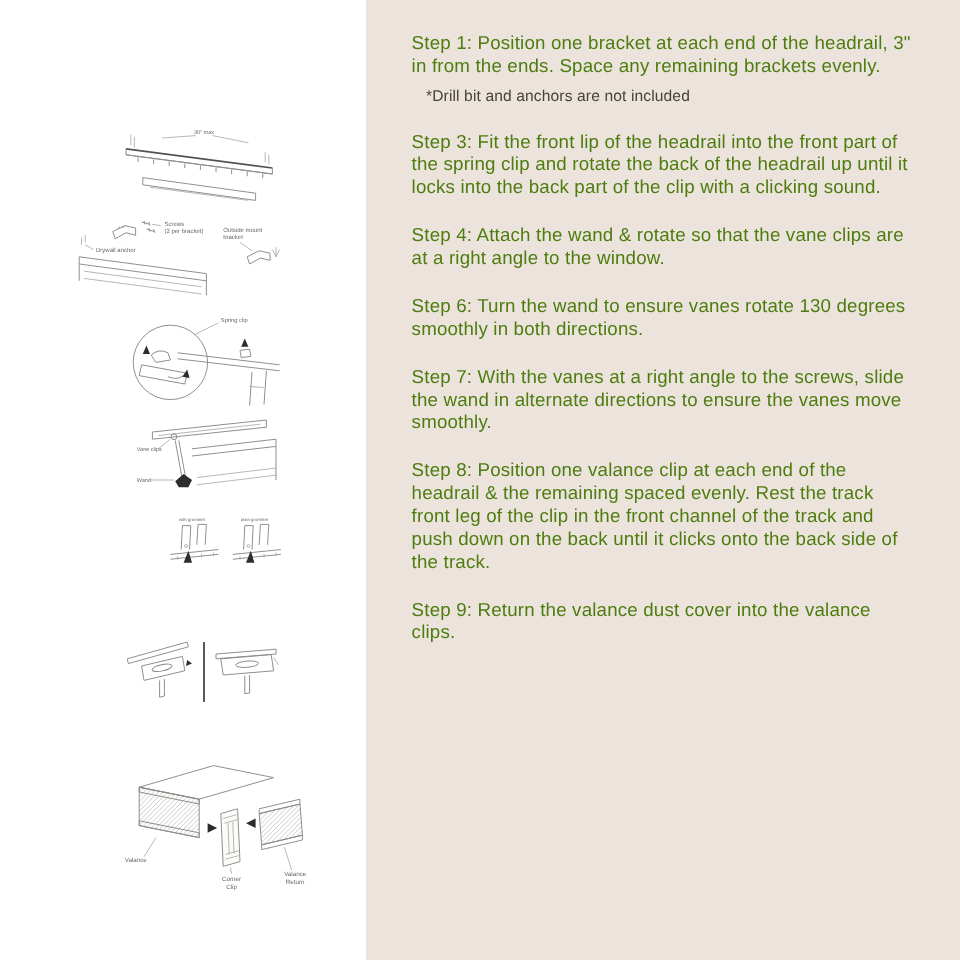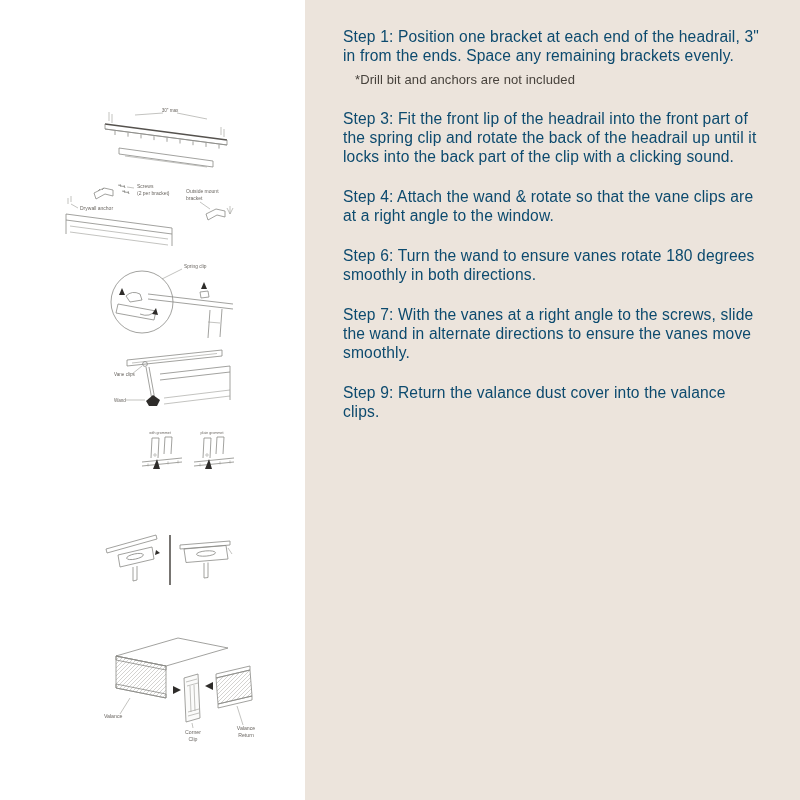--- a/index.html
+++ b/index.html
@@ -11,21 +11,21 @@
   .instructions-panel{
     position:absolute;top:0;right:0;width:495px;height:800px;
     background:#ece4dc;
     box-sizing:border-box;
     padding:27px 40px 0 38px;
   }
   .step{
     margin:0 0 21px 0;
     font-size:15.6px;
     line-height:19px;
-    color:#0c4a6e;
+    color:#4d7c0f;
     letter-spacing:.15px;
     max-width:432px;
   }
   .note{
     margin:-14px 0 21px 12px;
     font-size:13px;
     line-height:16px;
     color:#47423c;
     letter-spacing:.1px;
   }
@@ -197,16 +197,17 @@
     </svg>
   </div>
 
 </div>
 
 <div class="instructions-panel">
   <p class="step">Step 1: Position one bracket at each end of the headrail, 3" in from the ends. Space any remaining brackets evenly.</p>
   <p class="note">*Drill bit and anchors are not included</p>
   <p class="step">Step 3: Fit the front lip of the headrail into the front part of the spring clip and rotate the back of the headrail up until it locks into the back part of the clip with a clicking sound.</p>
   <p class="step">Step 4: Attach the wand &amp; rotate so that the vane clips are at a right angle to the window.</p>
-  <p class="step">Step 6: Turn the wand to ensure vanes rotate 180 degrees smoothly in both directions.</p>
+  <p class="step">Step 6: Turn the wand to ensure vanes rotate 130 degrees smoothly in both directions.</p>
   <p class="step">Step 7: With the vanes at a right angle to the screws, slide the wand in alternate directions to ensure the vanes move smoothly.</p>
+  <p class="step">Step 8: Position one valance clip at each end of the headrail &amp; the remaining spaced evenly. Rest the track front leg of the clip in the front channel of the track and push down on the back until it clicks onto the back side of the track.</p>
   <p class="step">Step 9: Return the valance dust cover into the valance clips.</p>
 </div>
 
 </body></html>

